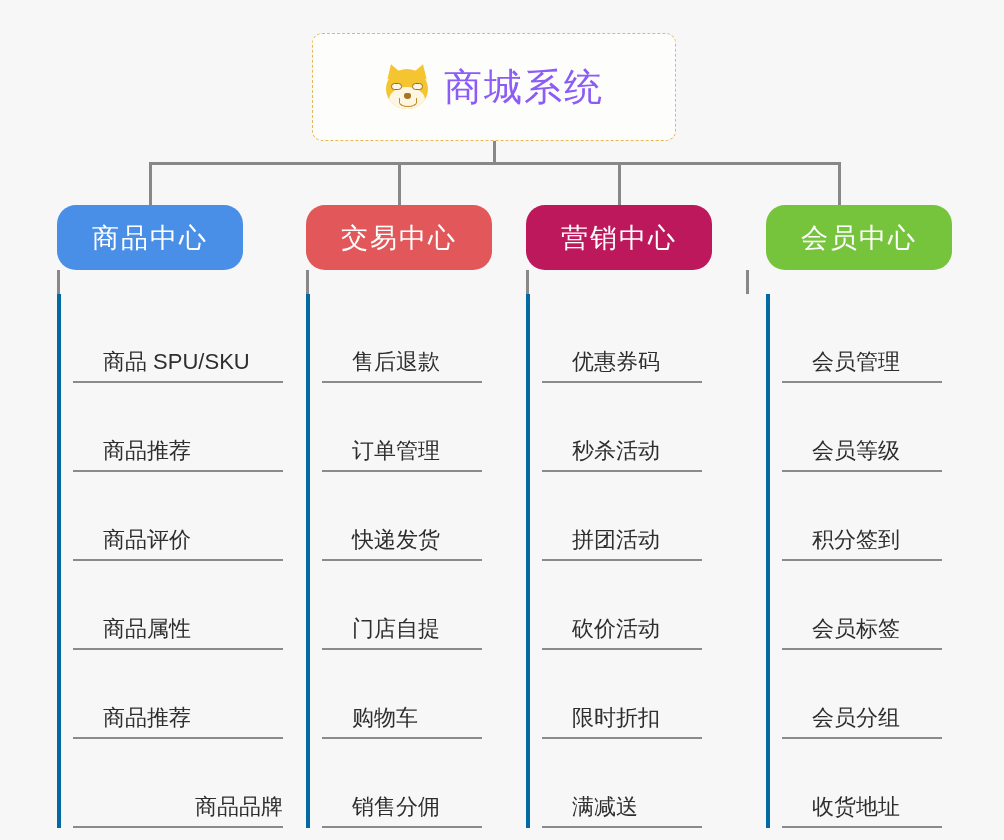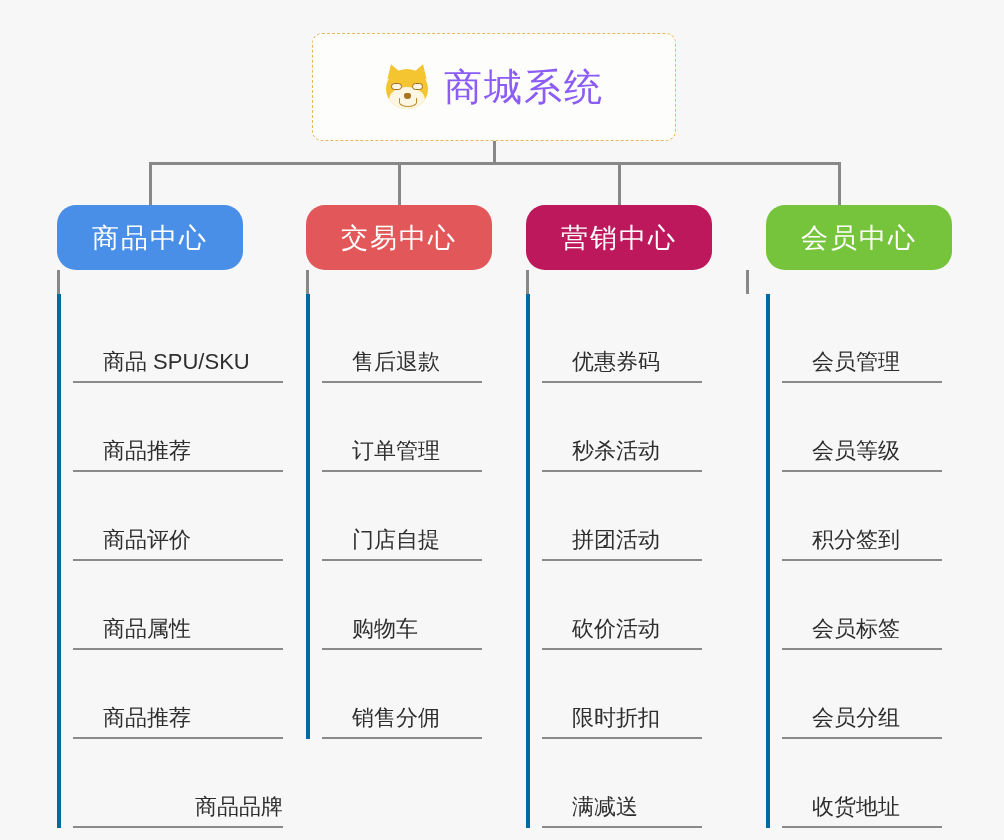--- a/index.html
+++ b/index.html
@@ -223,20 +223,23 @@
           <span>交易中心</span>
         </div>
         <div class="leaf-list">
           <div class="leaf-item" style="width: 160px;">
             <span class="leaf-label">售后退款</span>
           </div>
           <div class="leaf-item" style="width: 160px;">
             <span class="leaf-label">订单管理</span>
           </div>
           <div class="leaf-item" style="width: 160px;">
+            <span class="leaf-label">快递发货</span>
+          </div>
+          <div class="leaf-item" style="width: 160px;">
             <span class="leaf-label">门店自提</span>
           </div>
           <div class="leaf-item" style="width: 160px;">
             <span class="leaf-label">购物车</span>
           </div>
           <div class="leaf-item" style="width: 160px;">
             <span class="leaf-label">销售分佣</span>
           </div>
         </div>
       </div>

